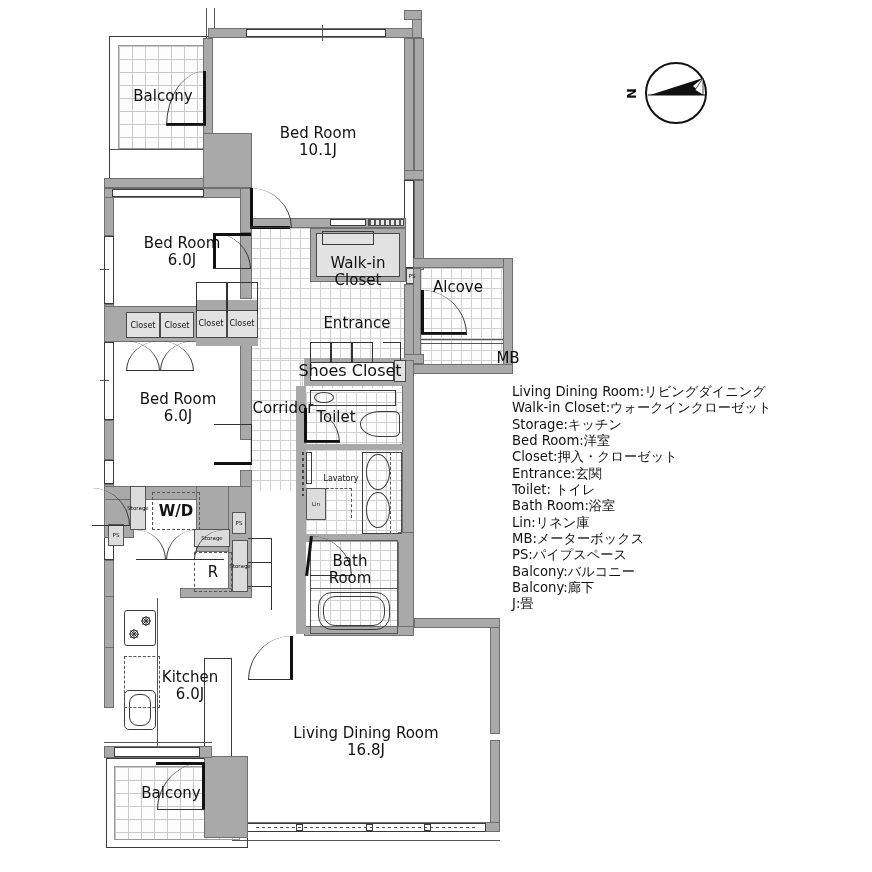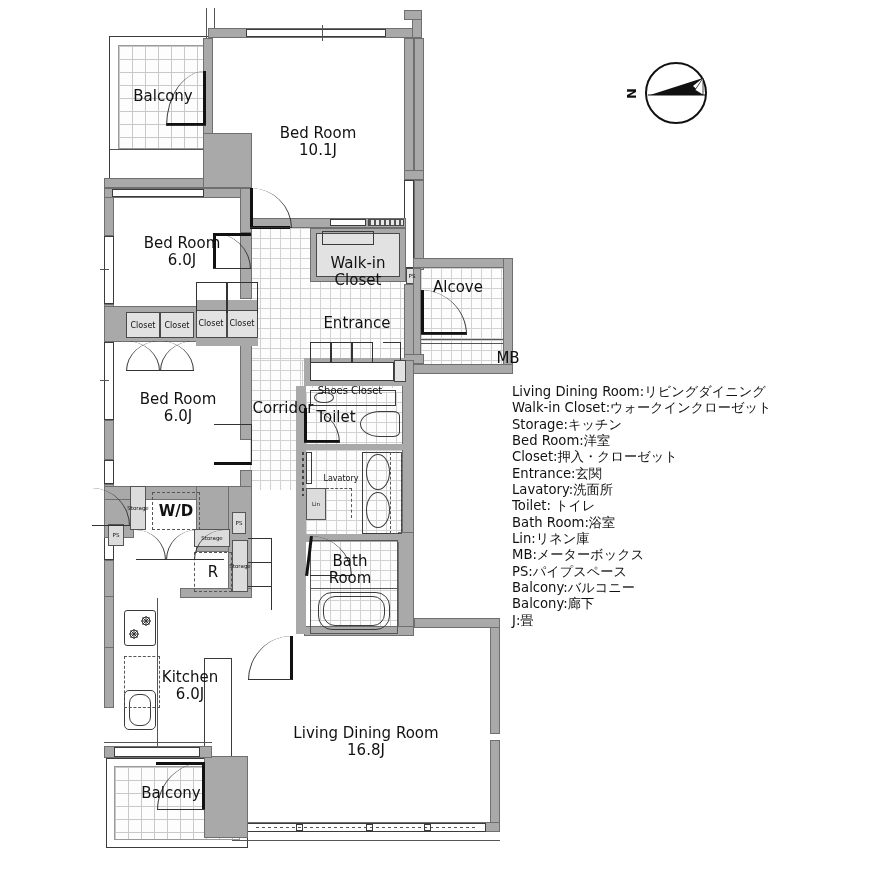--- a/index.html
+++ b/index.html
@@ -32,21 +32,21 @@
 
   
   .lite{position:absolute;background:#e2e2e2;border:1px solid #4a4a4a;box-sizing:border-box;}
   .lite2{position:absolute;background:#dcdcdc;border:1px solid #555;box-sizing:border-box;}
   .dash{position:absolute;border:1px dashed #555;box-sizing:border-box;background:transparent;}
 
   
   .lbl{position:absolute;white-space:nowrap;color:#111;line-height:1.12;text-align:center;}
   .room-name{font-size:15px;}
   .room-name .sz{display:block;font-size:15px;}
-  .sm{font-size:10px;margin-top:20px;}
+  .sm{font-size:16px;}
   .xs{font-size:8px;}
   .xxs{font-size:5.5px;}
   .rot90{transform-origin:50% 50%;transform:translate(-50%,-50%) rotate(-90deg);}
   .ctr{transform:translate(-50%,-50%);}
 
   
   .swing{position:absolute;border:1.5px solid #333;border-radius:50%;box-sizing:border-box;}
 
   
   #legend{position:absolute;left:512px;top:384px;width:352px;}
@@ -378,21 +378,20 @@
     <div class="cmp-n">N</div>
   </div>
 
   <div id="legend">
     <div>Living Dining Room:リビングダイニング</div>
     <div>Walk-in Closet:ウォークインクローゼット</div>
     <div>Storage:キッチン</div>
     <div>Bed Room:洋室</div>
     <div>Closet:押入・クローゼット</div>
     <div>Entrance:玄関</div>
-    <div>Lavatory:洗面所</div>
     <div>Toilet: トイレ</div>
     <div>Bath Room:浴室</div>
     <div>Lin:リネン庫</div>
     <div>MB:メーターボックス</div>
     <div>PS:パイプスペース</div>
     <div>Balcony:バルコニー</div>
     <div>Balcony:廊下</div>
     <div>J:畳</div>
   </div>
 

